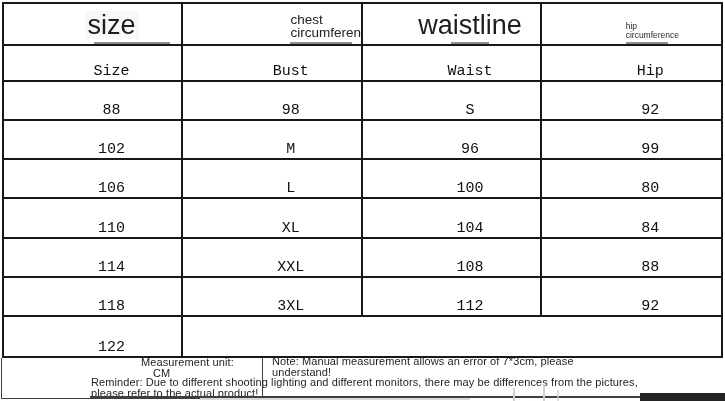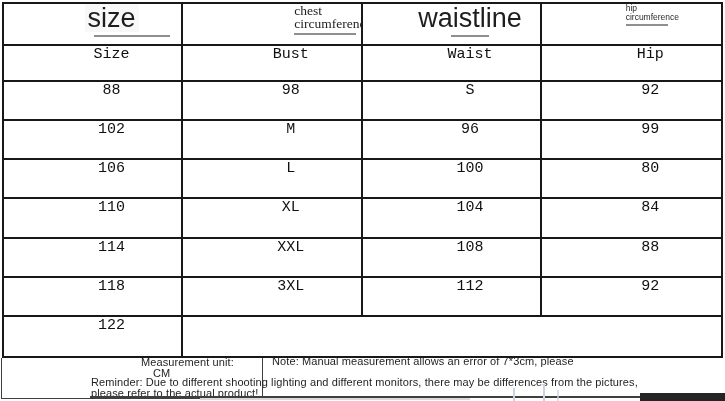--- a/index.html
+++ b/index.html
@@ -10,21 +10,21 @@
   
   .sizetable{
     position:absolute;left:2px;top:2px;width:717px;height:352px;
     border:2px solid #181818;
     display:grid;
     grid-template-columns:repeat(4,1fr);
     grid-template-rows:42px 36px repeat(7,1fr);
   }
   .cell{
     border-right:2px solid #181818;border-bottom:2px solid #181818;
-    display:flex;align-items:flex-start;justify-content:center;
+    display:flex;align-items:flex-end;justify-content:center;
     overflow:hidden;
     padding-left:38px;
   }
   .sizetable > .cell:nth-child(4n){border-right:none;}
   .sizetable > .cell:nth-child(n+33){border-bottom:none;}
   .hwrap{display:flex;flex-direction:column;align-items:center;}
   .hwrap.left{align-items:flex-start;}
   .h-big{font-size:27px;font-weight:500;color:#1e1e1e;line-height:28px;}
   .h-med{font-size:13.5px;font-weight:500;color:#222222;line-height:13px;}
   .h-sml{font-size:8.5px;font-weight:500;color:#2a2a2a;line-height:8.5px;}
@@ -53,21 +53,21 @@
 
   <div class="sizetable">
 
     <div class="cell">
       <div class="hwrap">
         <span class="h-big size-patch">size</span>
         <span class="hline" style="width:76px;margin-left:40px;"></span>
       </div>
     </div>
     <div class="cell">
-      <div class="hwrap left" style="margin-left:84px;font-family:Liberation Serif, serif;">
+      <div class="hwrap left" style="margin-left:84px;">
         <span class="h-med">chest</span>
         <span class="h-med">circumference</span>
         <span class="hline" style="width:62px;"></span>
       </div>
     </div>
     <div class="cell">
       <div class="hwrap">
         <span class="h-big">waistline</span>
         <span class="hline" style="width:38px;"></span>
       </div>
@@ -120,20 +120,21 @@
 
   <div class="unit-cell-box"></div>
 
   <div class="fnote" style="left:141px;top:357px;">
     <div>Measurement unit:</div>
     <div style="padding-left:12px;">CM</div>
   </div>
 
   <div class="fnote" style="left:272px;top:356px;">
     <div>Note: Manual measurement allows an error of 7*3cm, please</div>
+    <div>understand!</div>
   </div>
 
   <div class="fnote" style="left:91px;top:377px;">
     <div>Reminder: Due to different shooting lighting and different monitors, there may be differences from the pictures,</div>
     <div>please refer to the actual product!</div>
   </div>
 
   <div class="footer-underline"></div>
   <div class="bottom-bar"></div>
 

